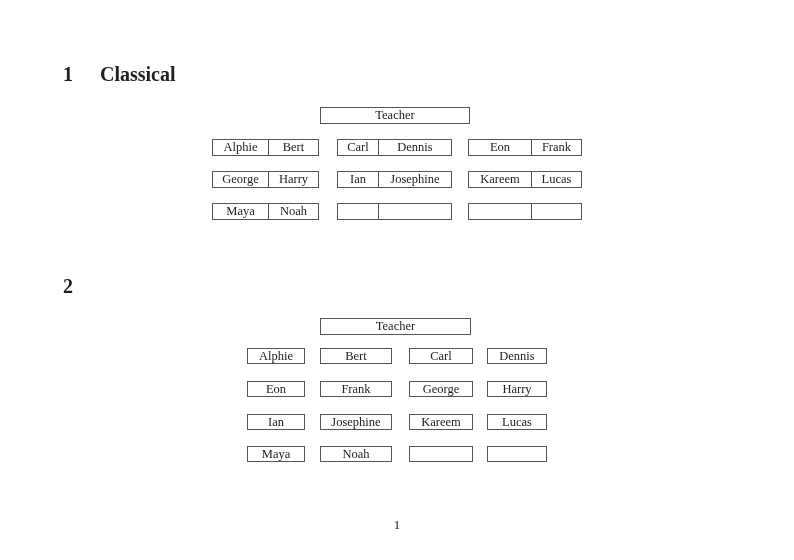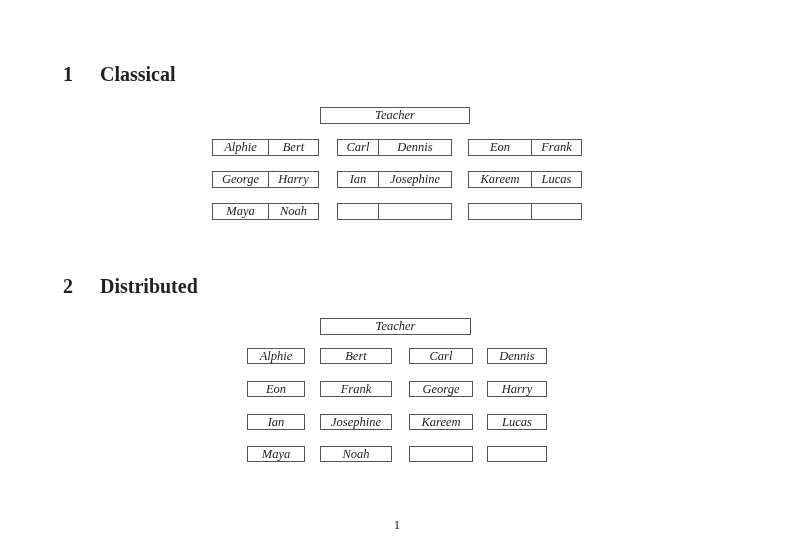--- a/index.html
+++ b/index.html
@@ -25,21 +25,20 @@
     font-size: 20px;
     line-height: 1.15;
     color: var(--text);
   }
   .heading .num { display: inline-block; width: 37px; }
   
   .box, .desk, .seatbox {
     position: absolute;
     border: 1px solid var(--border);
     background: var(--background);
-    font-style: italic;
   }
   .box, .seatbox {
     display: flex;
     align-items: center;
     justify-content: center;
     font-size: 12.5px;
   }
   .desk { display: flex; height: 17px; }
   .desk .seat {
     display: flex;
@@ -130,21 +129,20 @@
     <span class="seat s1"></span>
     <span class="seat s2"></span>
   </div>
   <div class="desk colC r3">
     <span class="seat s1"></span>
     <span class="seat s2"></span>
   </div>
 
   <div class="heading" style="left:63px; top:275px;">
     <span class="num">2</span>
-    <span class="title">Distributed</span>
   </div>
 
   <div class="box teacher-d">Teacher</div>
 
   <div class="seatbox dc1 dr1">Alphie</div>
   <div class="seatbox dc2 dr1">Bert</div>
   <div class="seatbox dc3 dr1">Carl</div>
   <div class="seatbox dc4 dr1">Dennis</div>
 
   <div class="seatbox dc1 dr2">Eon</div>

